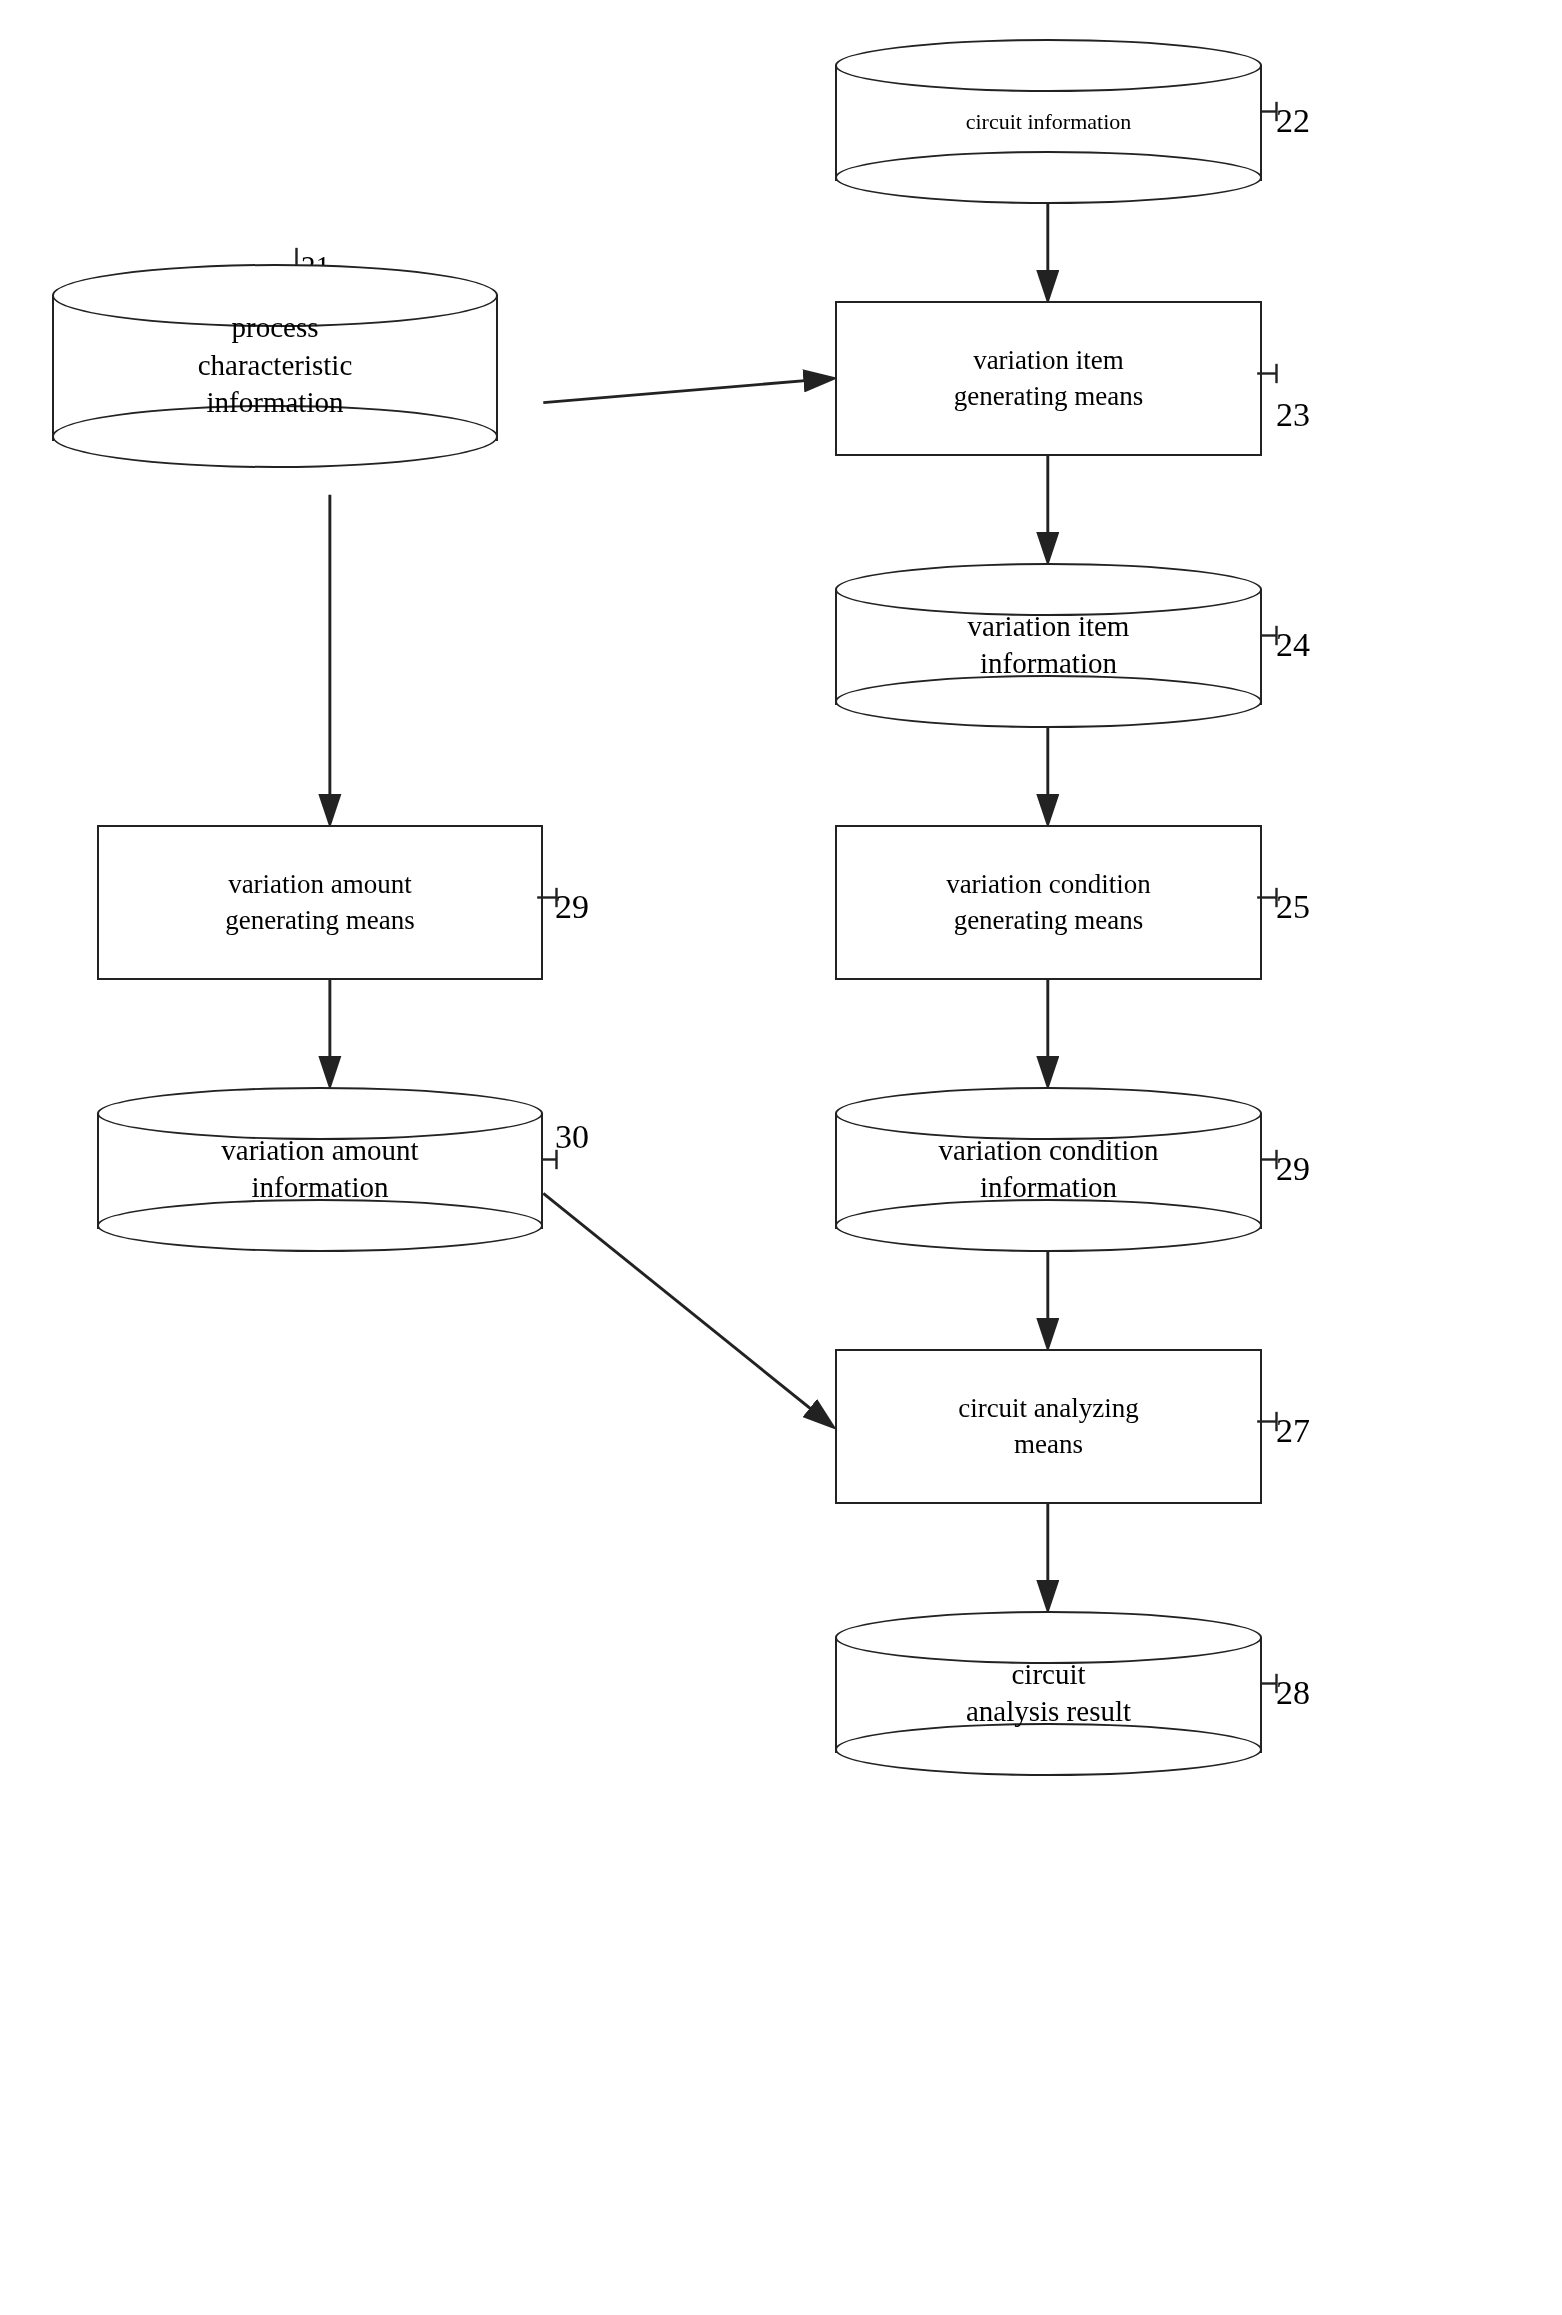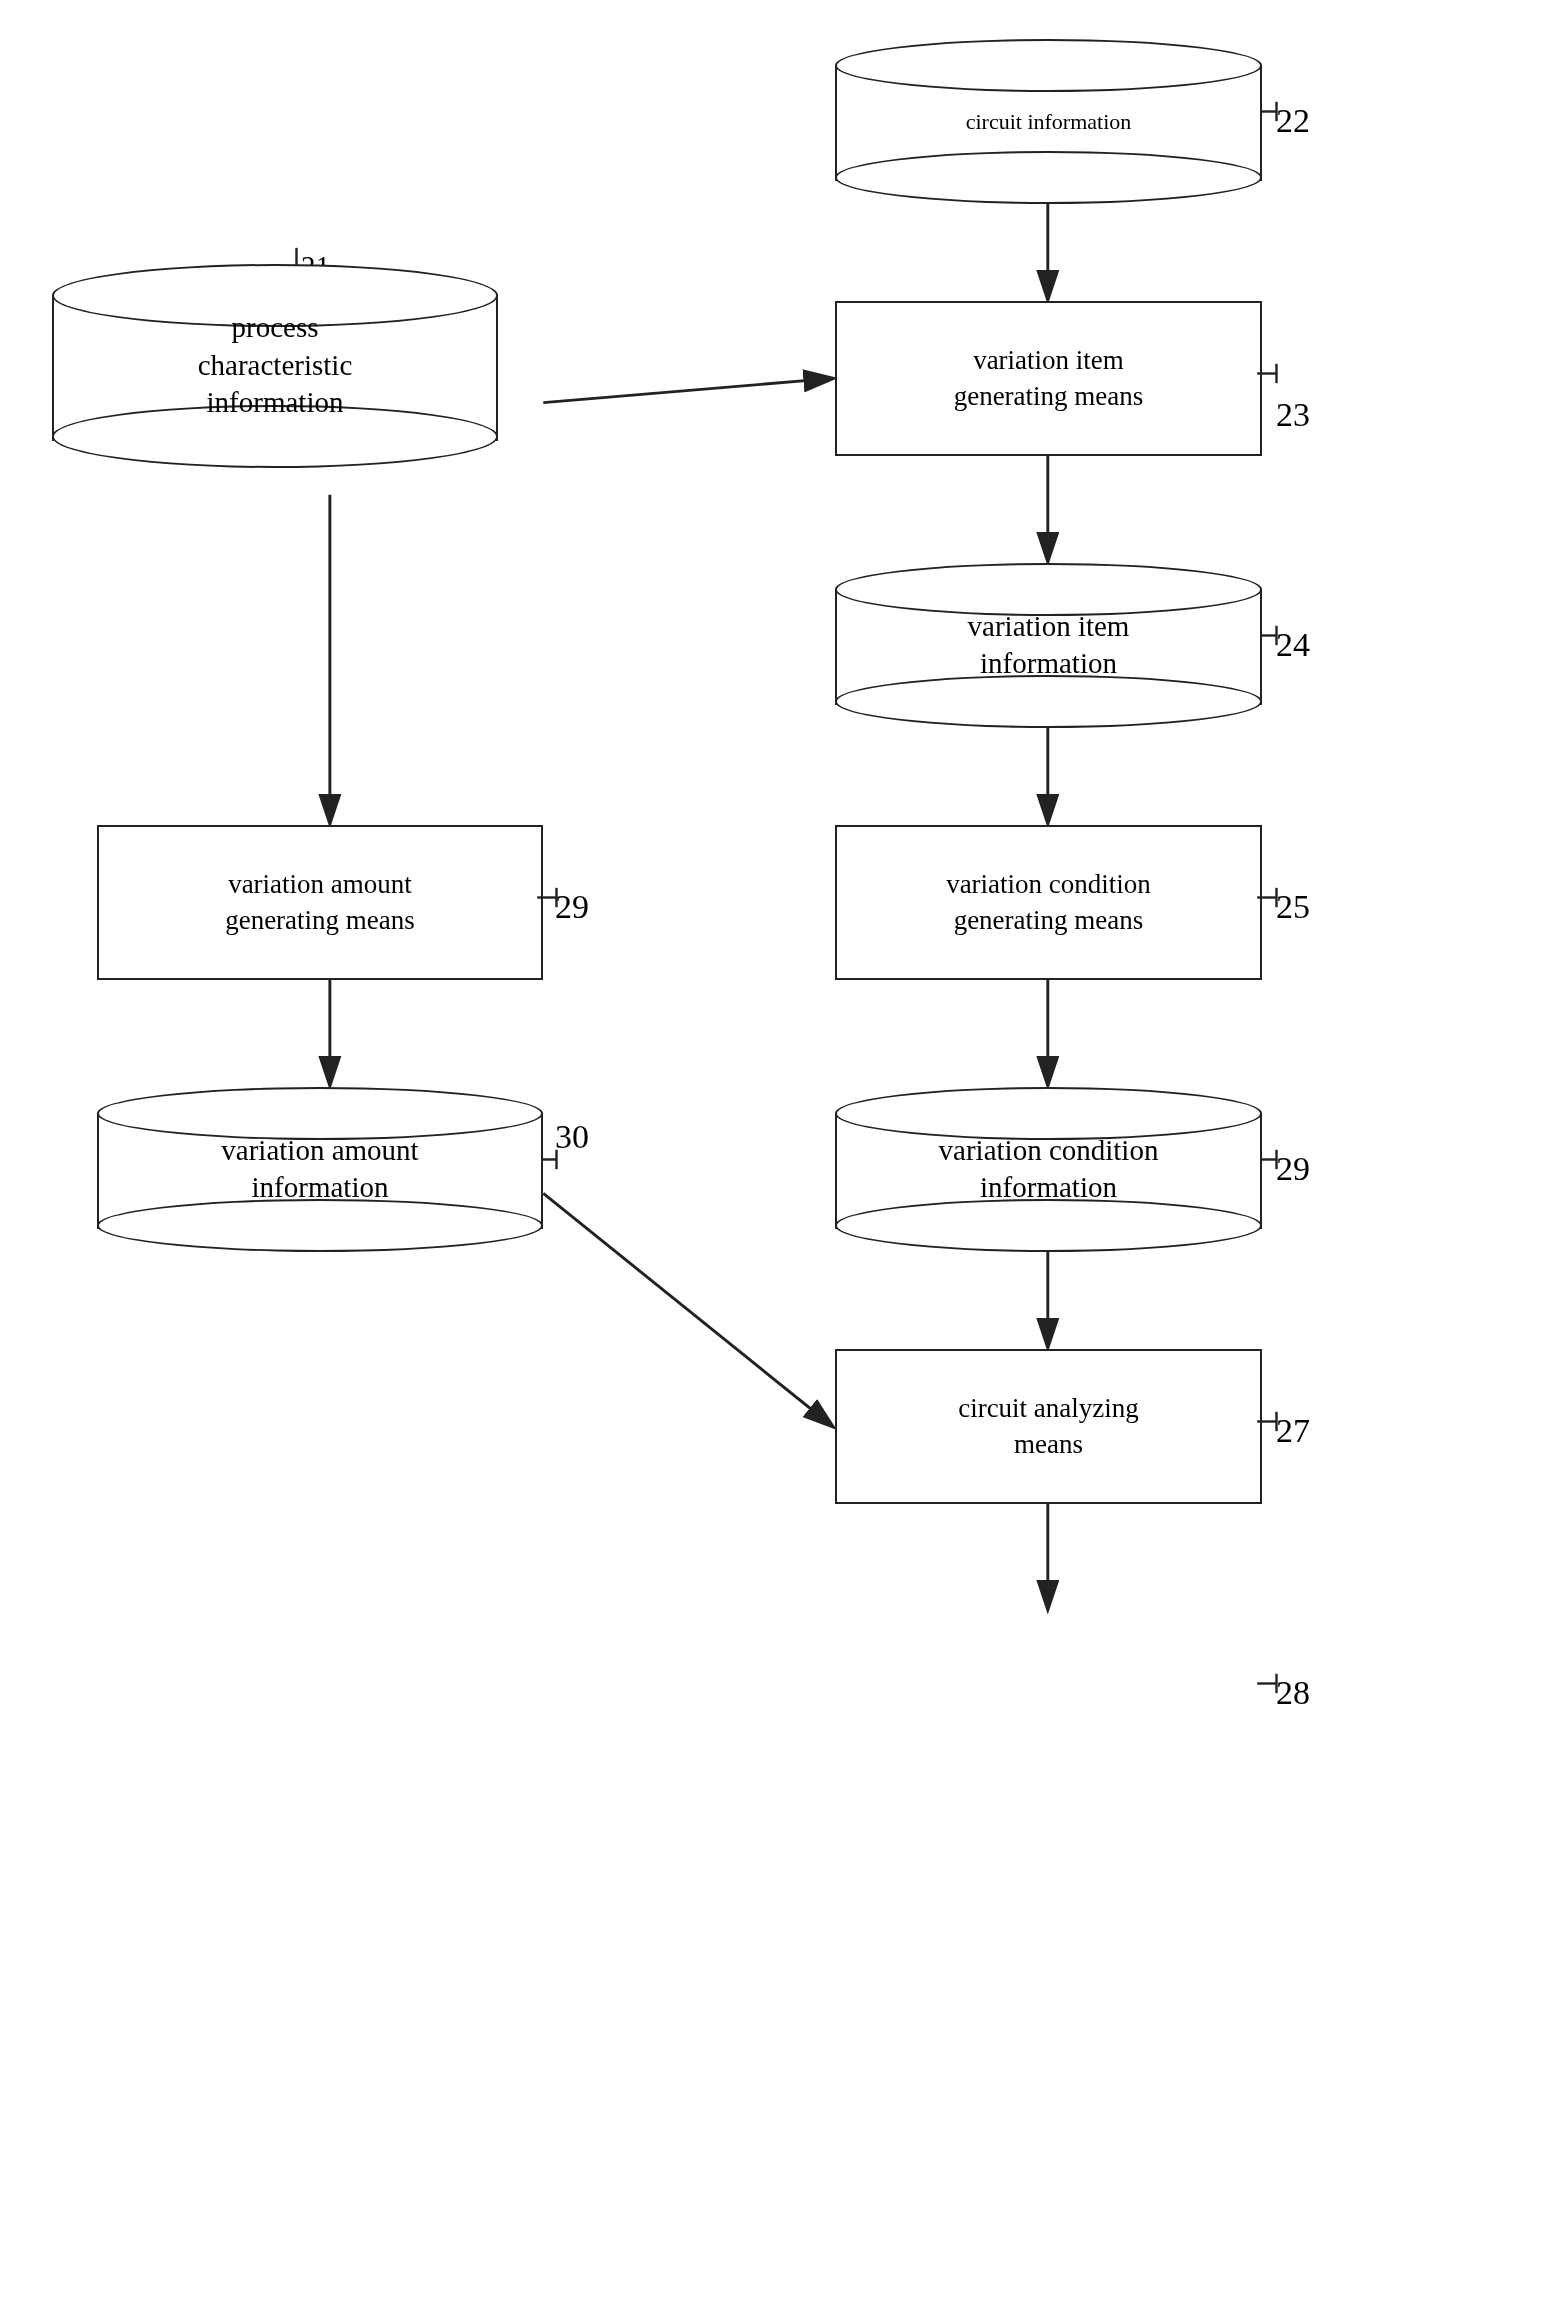--- a/index.html
+++ b/index.html
@@ -180,20 +180,28 @@
     <span class="box-label">circuit analyzing<br>means</span>
   </div>
   <div class="ref-label" style="left:1276px; top:1412px;">
     <span>27</span>
   </div>
   <svg style="position:absolute; left:1252px; top:1407px; width:49px; height:29px;" viewBox="0 0 50 30" width="49" height="29">
     <line x1="5" y1="15" x2="25" y2="15" stroke="#222" stroke-width="2.5"></line>
     <line x1="25" y1="5" x2="25" y2="25" stroke="#222" stroke-width="2.5"></line>
   </svg>
 
+  <div class="cylinder" style="left:835px; top:1611px; width:427px; height:165px;">
+    <div style="position:relative; width:427px; height:165px;">
+      <div style="position:absolute; top:0; left:0; width:427px; height:53px; border:2.9px solid #222; border-radius:50%; background:#fff; z-index:2;"></div>
+      <div style="position:absolute; top:26px; left:0; width:427px; height:116px; border-left:2.9px solid #222; border-right:2.9px solid #222; background:#fff; z-index:1;"></div>
+      <div style="position:absolute; bottom:0; left:0; width:427px; height:53px; border:2.9px solid #222; border-radius:50%; background:#fff; z-index:2;"></div>
+      <div class="cylinder-label" style="top:50%; transform:translateY(-50%); font-size:29px;">circuit<br>analysis result</div>
+    </div>
+  </div>
   <div class="ref-label" style="left:1276px; top:1674px;">
     <span>28</span>
   </div>
   <svg style="position:absolute; left:1252px; top:1669px; width:49px; height:29px;" viewBox="0 0 50 30" width="49" height="29">
     <line x1="5" y1="15" x2="25" y2="15" stroke="#222" stroke-width="2.5"></line>
     <line x1="25" y1="5" x2="25" y2="25" stroke="#222" stroke-width="2.5"></line>
   </svg>
 
   <div class="cylinder" style="left:97px; top:264px; width:356px; height:204px;align-items:center;">
     <div style="position:relative; width:446px; height:204px;">

